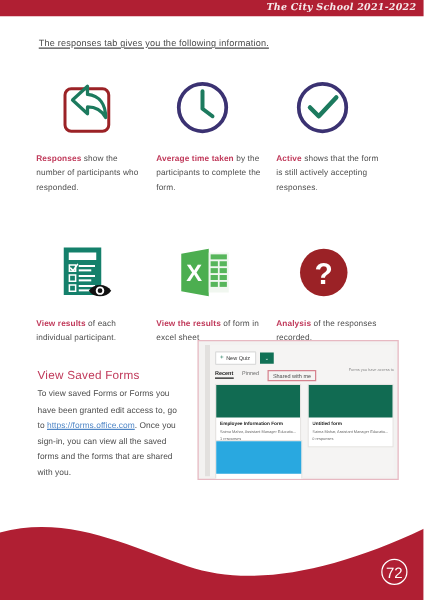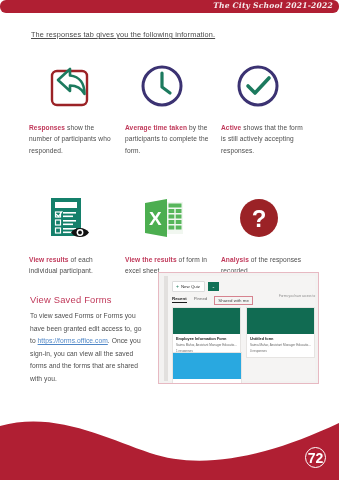--- a/index.html
+++ b/index.html
@@ -16,21 +16,20 @@
     color: #3a3a3a;
   }
 
   
   .top-bar {
     position: absolute;
     top: 0; left: 0;
     width: 339px;
     height: 13px;
     background: #b01f33;
-    border-radius: 6px;
   }
   .top-bar-title {
     position: absolute;
     right: 6px;
     top: 1px;
     font-family: "DejaVu Serif", serif;
     font-style: italic;
     font-size: 7.6px;
     font-weight: bold;
     color: #f6e9eb;
@@ -251,22 +250,22 @@
     height: 72px;
   }
   .page-num {
     position: absolute;
     right: 13px;
     bottom: 12px;
     width: 19px; height: 19px;
     border: 1px solid #ffffff;
     border-radius: 50%;
     color: #ffffff;
-    font-size: 14px;
-    font-weight: bold;
+    font-size: 12px;
+    font-weight: normal;
     display: flex;
     align-items: center;
     justify-content: center;
     margin-top: 41px;
   }
 </style>
 </head>
 <body>
 
 <div class="top-bar">

